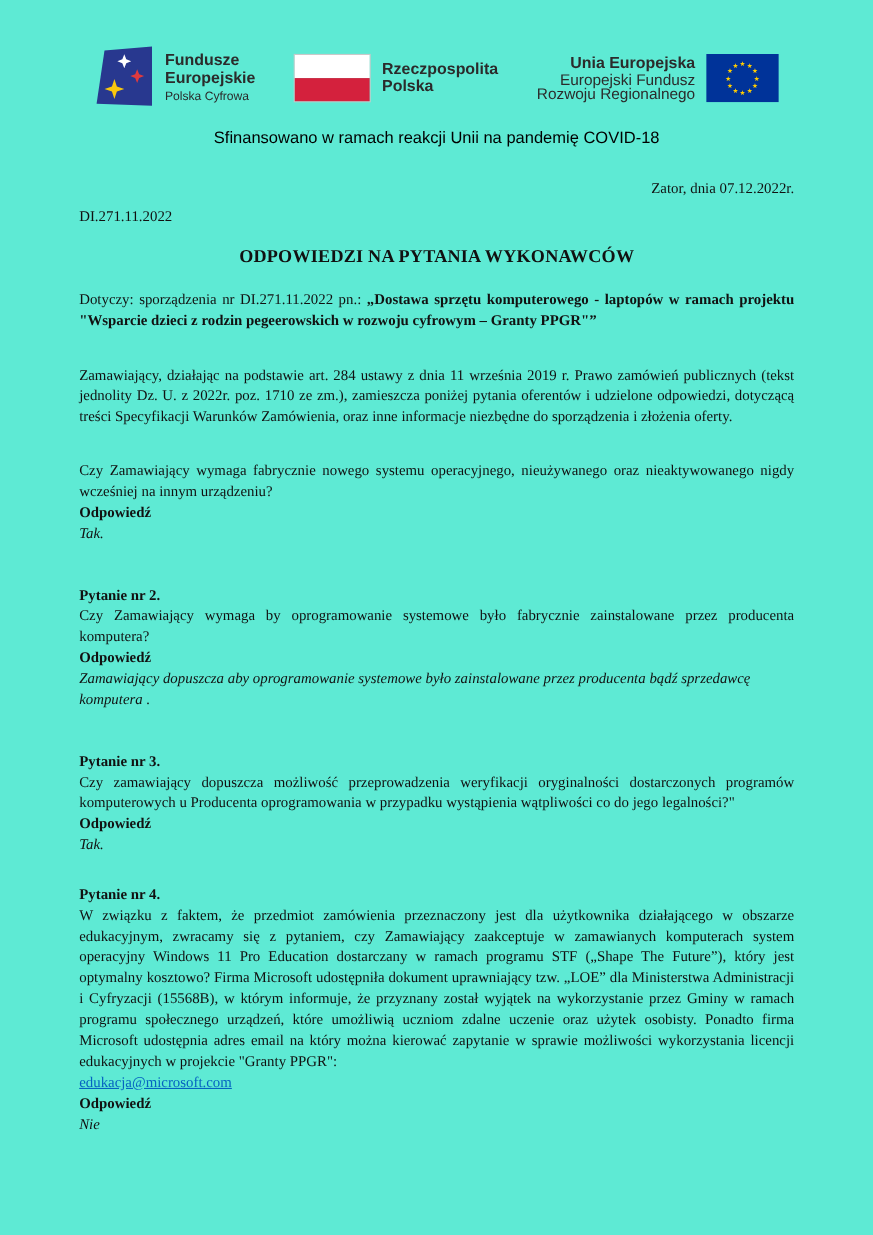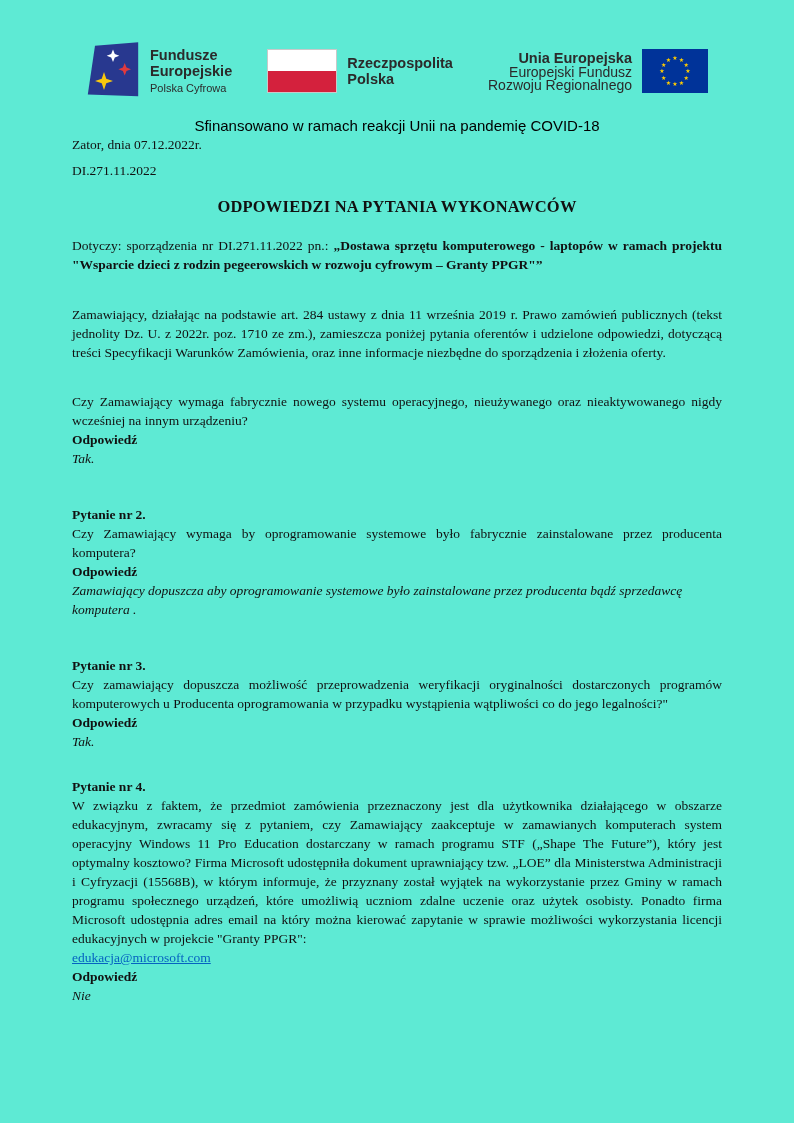--- a/index.html
+++ b/index.html
@@ -19,21 +19,21 @@
   .pl-text{font-weight:bold;font-size:14.5px;line-height:16px;}
   .eu-text{text-align:right;}
   .eu-text .t1{font-weight:bold;font-size:14.5px;line-height:16px;}
   .eu-text .t2{font-size:14px;line-height:13px;}
   
   .funding-note{
     margin-top:12px;text-align:center;
     font-family:"Liberation Sans", sans-serif;font-size:15px;color:#000;
   }
   
-  .place-date{}
+  .place-date{margin-top:26px;text-align:right;}
   .reference{margin-top:7px;text-align:left;}
   
   .doc-title{margin-top:17px;text-align:center;font-weight:bold;font-size:16.5px;letter-spacing:.2px;}
   
   .subject{margin-top:20px;text-align:justify;}
   .subject .b{font-weight:bold;}
   .intro{margin-top:31px;text-align:justify;}
   .q-block{margin-top:30px;}
   .q-block + .q-block{margin-top:37px;}
   .q-block.q4{margin-top:26px;}

